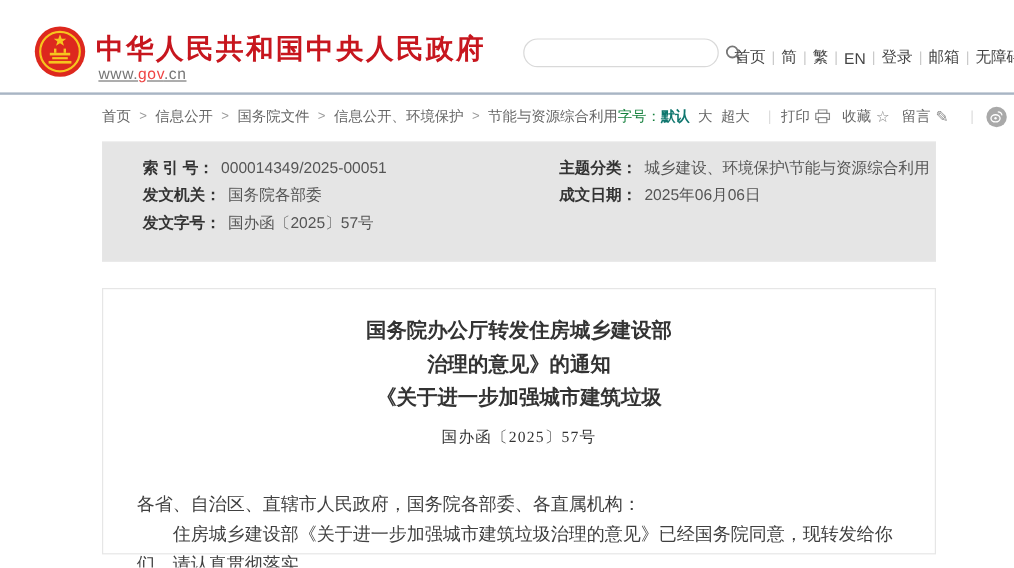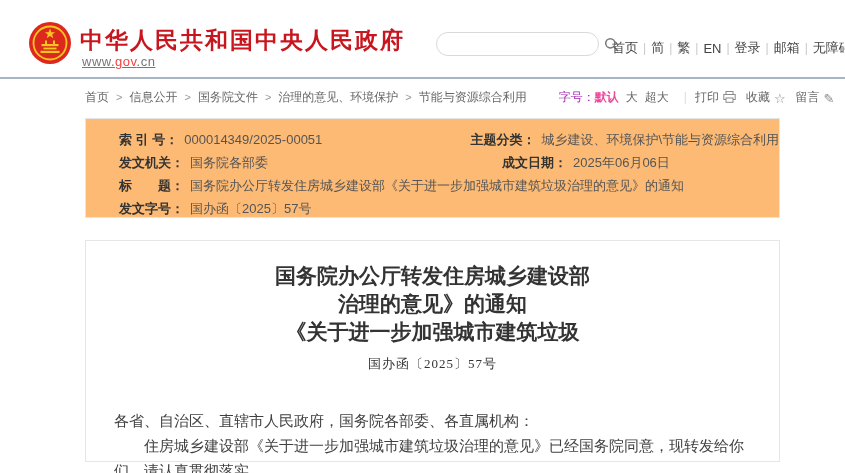--- a/index.html
+++ b/index.html
@@ -40,50 +40,50 @@
 
   
   .crumb-bar {
     position:absolute; left:85px; top:79px; width:695px; height:36px;
     display:flex; align-items:center; font-size:12px; color:#666;
   }
   .crumbs { display:flex; align-items:center; white-space:nowrap; }
   .crumbs a { color:#666; text-decoration:none; cursor:pointer; }
   .crumb-sep { color:#999; margin:0 7px; font-size:11px; }
   .toolbar { margin-left:auto; display:flex; align-items:center; white-space:nowrap; color:#666; }
-  .toolbar .fs-label { color:#a21caf;padding-left:32px; }
-  .toolbar .fs-default { color:#ec4899; font-weight:bold; margin-right:7px; cursor:pointer; }
+  .toolbar .fs-label { color:#15803d; }
+  .toolbar .fs-default { color:#0f766e; font-weight:bold; margin-right:7px; cursor:pointer; }
   .toolbar .fs-opt { color:#666; margin-right:7px; cursor:pointer; }
   .toolbar .bar { color:#ddd; margin:0 8px; }
   .tool-item { display:flex; align-items:flex-end; margin-right:10px; cursor:pointer; color:#666; }
   .tool-item .glyph { margin-left:4px; color:#8a8a8a; font-size:13px; }
   .share-group { display:flex; align-items:center; gap:7px; margin-left:2px; }
   .share-circle {
     width:17px; height:17px; border-radius:50%; background:#a9a9a9;
     display:flex; align-items:center; justify-content:center; cursor:pointer;
   }
 
   
   .meta-card {
     position:absolute; left:85px; top:118px; width:695px; height:100px;
-    background:#fdba74; border:1px solid #e6e6e6; padding:9px 0 0 33px; font-size:13px;
+    background:#e5e5e5; border:1px solid #e6e6e6; padding:9px 0 0 33px; font-size:13px;
   }
   .meta-row { display:flex; height:23px; align-items:center; }
   .meta-cell-left { width:347px; display:flex; align-items:center; }
-  .meta-cell-right { flex:1; display:flex; align-items:flex-start;margin-left:36px; }
+  .meta-cell-right { flex:1; display:flex; align-items:flex-start; }
   .meta-label { font-weight:bold; color:#333; white-space:pre; }
   .meta-value { color:#555; margin-left:6px; white-space:nowrap; }
 
   
   .doc-card {
     position:absolute; left:85px; top:240px; width:695px; height:222px;
     background:#fff; border:1px solid #e6e6e6;
     font-family:"Liberation Serif","DejaVu Serif",serif;
   }
-  .doc-title { margin-top:21px; text-align:center; font-size:21px; font-weight:bold; color:#333; line-height:28px; }
+  .doc-title { margin-top:21px; text-align:center; font-size:17px; font-weight:bold; color:#333; line-height:28px; }
   .doc-number { text-align:center; font-size:13px; color:#333; margin-top:9px; letter-spacing:1px; }
   .doc-body { margin-top:36px; padding:0 28px; font-size:15px; color:#404040; line-height:25px; }
   .doc-para-indent { text-indent:2em; }
   .doc-sign { text-align:right; padding-right:88px; font-size:13px; color:#333; line-height:23px; margin-top:1px; }
 </style>
 </head>
 <body>
 
 <div class="page">
 
@@ -133,21 +133,21 @@
   <div class="blue-divider"></div>
 
   <div class="crumb-bar">
     <div class="crumbs">
       <a>首页</a>
       <span class="crumb-sep">&gt;</span>
       <a>信息公开</a>
       <span class="crumb-sep">&gt;</span>
       <a>国务院文件</a>
       <span class="crumb-sep">&gt;</span>
-      <a>治理的意见、环境保护</a>
+      <a>信息公开、环境保护</a>
       <span class="crumb-sep">&gt;</span>
       <a>节能与资源综合利用</a>
     </div>
 
     <div class="toolbar">
       <span class="fs-label">字号：</span>
       <span class="fs-default">默认</span>
       <span class="fs-opt">大</span>
       <span class="fs-opt">超大</span>
       <span class="bar">|</span>
@@ -203,24 +203,20 @@
       <div class="meta-cell-left">
         <span class="meta-label">发文机关：</span>
         <span class="meta-value">国务院各部委</span>
       </div>
       <div class="meta-cell-right">
         <span class="meta-label">成文日期：</span>
         <span class="meta-value">2025年06月06日</span>
       </div>
     </div>
     <div class="meta-row">
-      <span class="meta-label">标　　题：</span>
-      <span class="meta-value">国务院办公厅转发住房城乡建设部《关于进一步加强城市建筑垃圾治理的意见》的通知</span>
-    </div>
-    <div class="meta-row">
       <div class="meta-cell-left">
         <span class="meta-label">发文字号：</span>
         <span class="meta-value">国办函〔2025〕57号</span>
       </div>
     </div>
   </div>
 
   <div class="doc-card">
     <div class="doc-title">
       <div>国务院办公厅转发住房城乡建设部</div>

